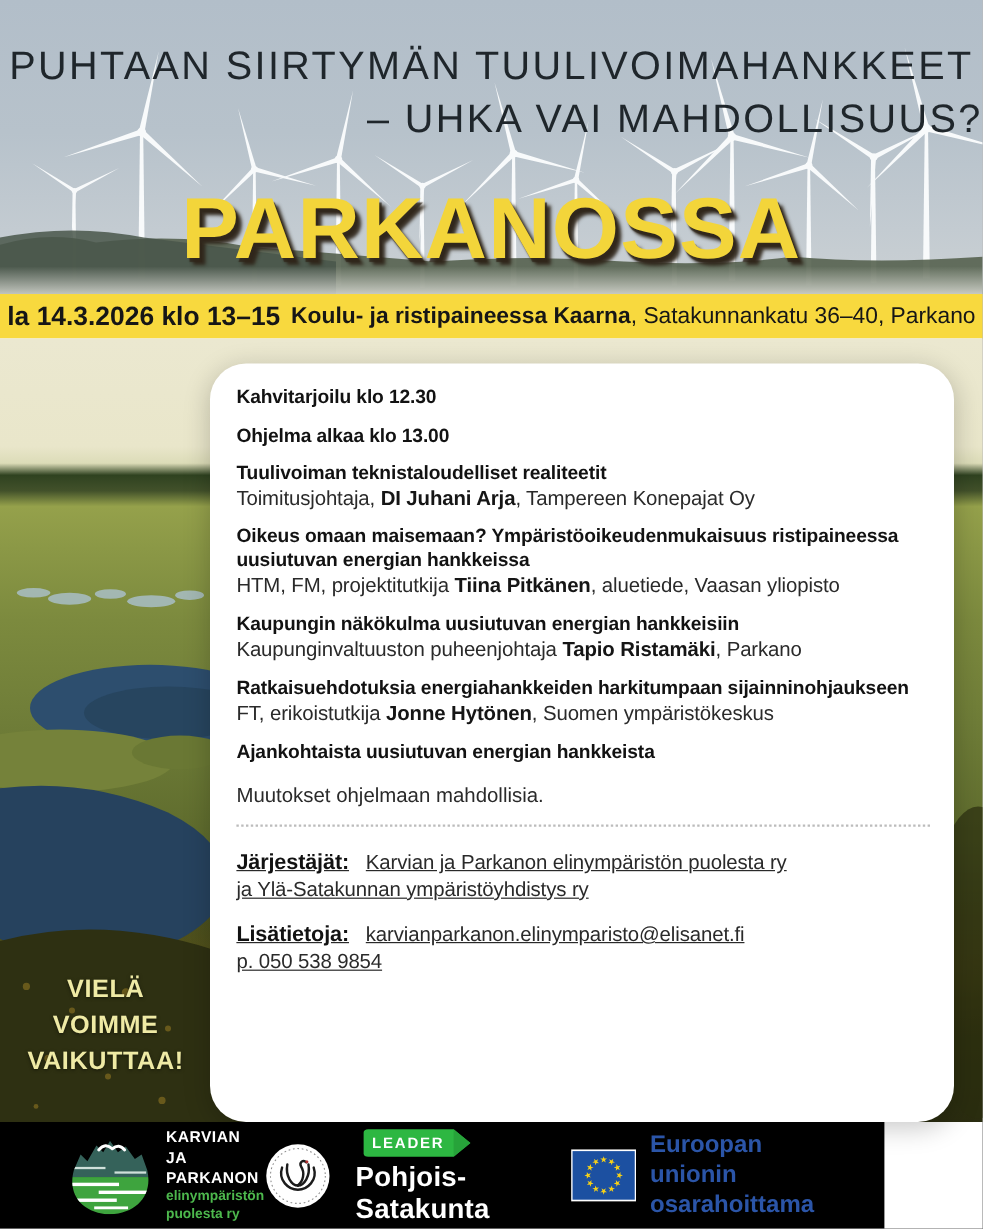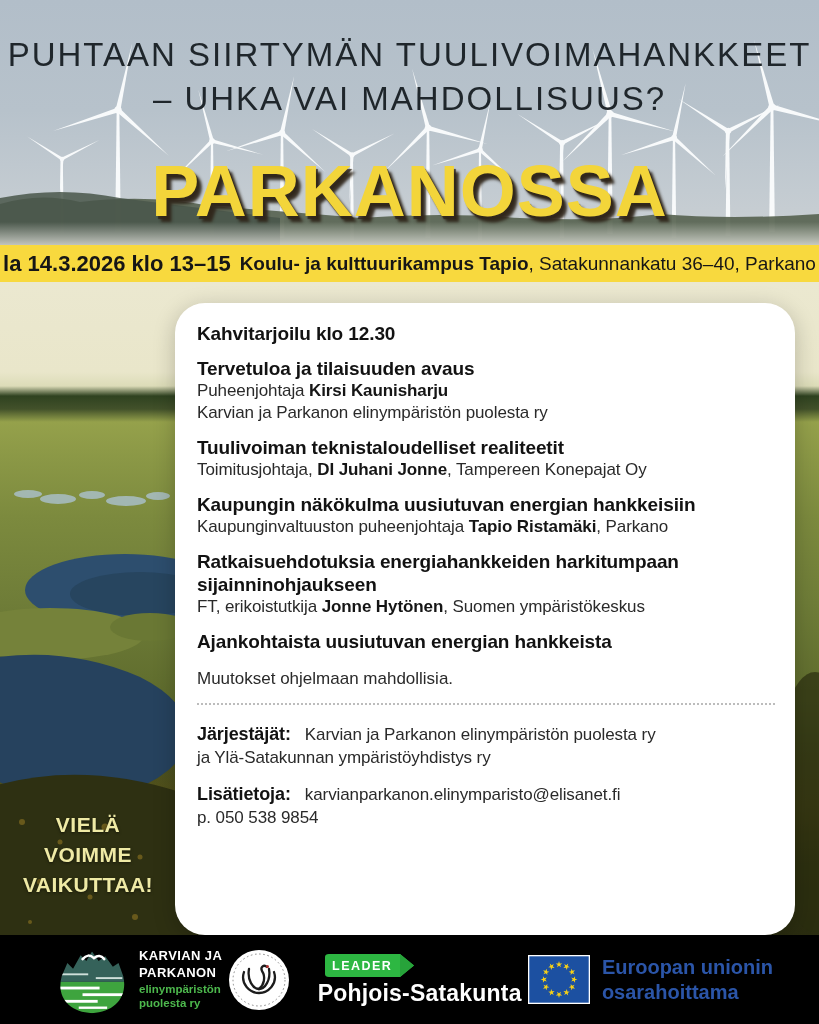--- a/index.html
+++ b/index.html
@@ -13,21 +13,21 @@
   .hero{
     position:absolute;left:0;top:0;width:819px;height:245px;
     background:linear-gradient(180deg,#b2bec9 0%,#b7c2cb 45%,#c3cbd1 78%,#ccd1d4 100%);
   }
   .hero svg{position:absolute;left:0;top:0;}
   .hero-title{
     position:absolute;left:0;top:34px;width:100%;text-align:center;
     font-size:33px;font-weight:500;letter-spacing:2px;color:#1f262b;line-height:1.3;
   }
   .hero-title2{
-    position:absolute;left:0;top:78px;width:100%;text-align:center;
+    position:absolute;left:0;top:78px;width:100%;text-align:right;
     font-size:33px;font-weight:500;letter-spacing:2px;color:#1f262b;line-height:1.3;
   }
   .parkanossa{
     position:absolute;left:0;top:150px;width:100%;text-align:center;
     font-size:72px;font-weight:800;letter-spacing:1px;color:#f3d53a;
     text-shadow:5px 6px 3px rgba(47,38,26,.95),2px 3px 1px rgba(47,38,26,.85);
   }
   
   .banner{
     position:absolute;left:0;top:245px;width:819px;height:37px;background:#f8d93e;
@@ -52,37 +52,37 @@
   }
   .landscape svg{position:absolute;left:0;top:0;}
   
   .card{
     position:absolute;left:175px;top:303px;width:620px;height:632px;
     background:#ffffff;border-radius:30px;
     box-shadow:0 5px 22px rgba(0,0,0,.22);
     padding:19px 20px 0 22px;color:#222;
   }
   .item{margin-bottom:12px;}
-  .item-title{font-size:19px;font-weight:800;line-height:1.22;color:#121212;letter-spacing:-.1px;}
+  .item-title{font-size:16px;font-weight:800;line-height:1.22;color:#121212;letter-spacing:-.1px;}
   .item-sub{font-size:17px;font-weight:400;line-height:1.28;color:#2a2a2a;letter-spacing:-.1px;}
   .item-sub .b{font-weight:800;color:#151515;}
   .note{font-size:17px;color:#2a2a2a;margin:16px 0 14px;}
   .divider{border-top:2px dotted #bcbcbc;height:0;margin:0 0 18px;}
-  .org-row,.info-row{font-size:17px;line-height:1.32;color:#2a2a2a;letter-spacing:-.1px;}
+  .org-row,.info-row{font-size:17px;line-height:1.32;color:#2a2a2a;letter-spacing:-.1px;text-decoration:underline;}
   .lbl{font-size:18px;font-weight:800;color:#121212;margin-right:14px;}
   .org-row{margin-bottom:14px;}
   
   .side-msg{
     position:absolute;left:5px;top:810px;width:166px;text-align:center;
     font-size:21px;font-weight:800;line-height:30px;letter-spacing:.5px;
     color:#efeaa5;text-shadow:0 1px 3px rgba(0,0,0,.55);
   }
   
   .footer{
-    position:absolute;left:0;top:935px;width:819px;height:89px;background:#000;
+    position:absolute;left:0;top:935px;width:737px;height:89px;background:#000;
     display:flex;align-items:center;padding:0 46px 0 54px;justify-content:space-between;
   }
   .logo-org{display:flex;align-items:center;gap:9px;}
   .org-l1{color:#fff;font-size:13px;font-weight:700;letter-spacing:.4px;line-height:1.3;}
   .org-l2{color:#4db84d;font-size:11.5px;font-weight:800;line-height:1.25;}
   .leader-block{display:flex;flex-direction:column;align-items:flex-start;margin-left:21px;}
   .leader-name{color:#fff;font-size:23px;font-weight:800;letter-spacing:.2px;margin-top:1px;}
   .eu-block{display:flex;align-items:center;gap:12px;}
   .eu-text{color:#2b55a8;font-size:20px;font-weight:800;line-height:1.25;}
 </style>
@@ -140,21 +140,21 @@
         <stop offset="1" stop-color="#e8e8e2" stop-opacity="0.75"></stop>
       </linearGradient>
     </svg>
     <div class="hero-title">PUHTAAN SIIRTYMÄN TUULIVOIMAHANKKEET</div>
     <div class="hero-title2">– UHKA VAI MAHDOLLISUUS?</div>
     <div class="parkanossa">PARKANOSSA</div>
   </div>
 
   <div class="banner">
     <span class="b1">la 14.3.2026 klo 13–15</span>
-    <span class="b2">Koulu- ja kulttuurikampus Tapio</span>
+    <span class="b2">Koulu- ja ristipaineessa Kaarna</span>
       <span class="b3">, Satakunnankatu 36–40, Parkano</span>
   </div>
 
   <div class="landscape">
     <svg width="819" height="653" viewBox="0 0 819 653">
       <g opacity="0.85" fill="#a9bfc6">
         <ellipse cx="28" cy="212" rx="14" ry="4"></ellipse>
         <ellipse cx="58" cy="217" rx="18" ry="5"></ellipse>
         <ellipse cx="92" cy="213" rx="13" ry="4"></ellipse>
         <ellipse cx="126" cy="219" rx="20" ry="5"></ellipse>
@@ -185,32 +185,34 @@
     <div>VOIMME</div>
     <div>VAIKUTTAA!</div>
   </div>
 
   <div class="card">
 
     <div class="item">
       <div class="item-title">Kahvitarjoilu klo 12.30</div>
     </div>
 
-
-    <div class="item">
-      <div class="item-title">Tervetuloa ja tilaisuuden avaus</div>
-      <div class="item-sub"><span>Puheenjohtaja </span><span class="b">Kirsi Kaunisharju</span><span></span></div>
-      <div class="item-sub">Karvian ja Parkanon elinympäristön puolesta ry</div>
-    </div>
+    <div class="item">
+      <div class="item-title">Ohjelma alkaa klo 13.00</div>
+    </div>
+
 
     <div class="item">
       <div class="item-title">Tuulivoiman teknistaloudelliset realiteetit</div>
-      <div class="item-sub"><span>Toimitusjohtaja, </span><span class="b">DI Juhani Jonne</span><span>, Tampereen Konepajat Oy</span></div>
-    </div>
-
+      <div class="item-sub"><span>Toimitusjohtaja, </span><span class="b">DI Juhani Arja</span><span>, Tampereen Konepajat Oy</span></div>
+    </div>
+
+    <div class="item">
+      <div class="item-title">Oikeus omaan maisemaan? Ympäristöoikeudenmukaisuus ristipaineessa uusiutuvan energian hankkeissa</div>
+      <div class="item-sub"><span>HTM, FM, projektitutkija </span><span class="b">Tiina Pitkänen</span><span>, aluetiede, Vaasan yliopisto</span></div>
+    </div>
 
     <div class="item">
       <div class="item-title">Kaupungin näkökulma uusiutuvan energian hankkeisiin</div>
       <div class="item-sub"><span>Kaupunginvaltuuston puheenjohtaja </span><span class="b">Tapio Ristamäki</span><span>, Parkano</span></div>
     </div>
 
     <div class="item">
       <div class="item-title">Ratkaisuehdotuksia energiahankkeiden harkitumpaan sijainninohjaukseen</div>
       <div class="item-sub"><span>FT, erikoistutkija </span><span class="b">Jonne Hytönen</span><span>, Suomen ympäristökeskus</span></div>
     </div>

